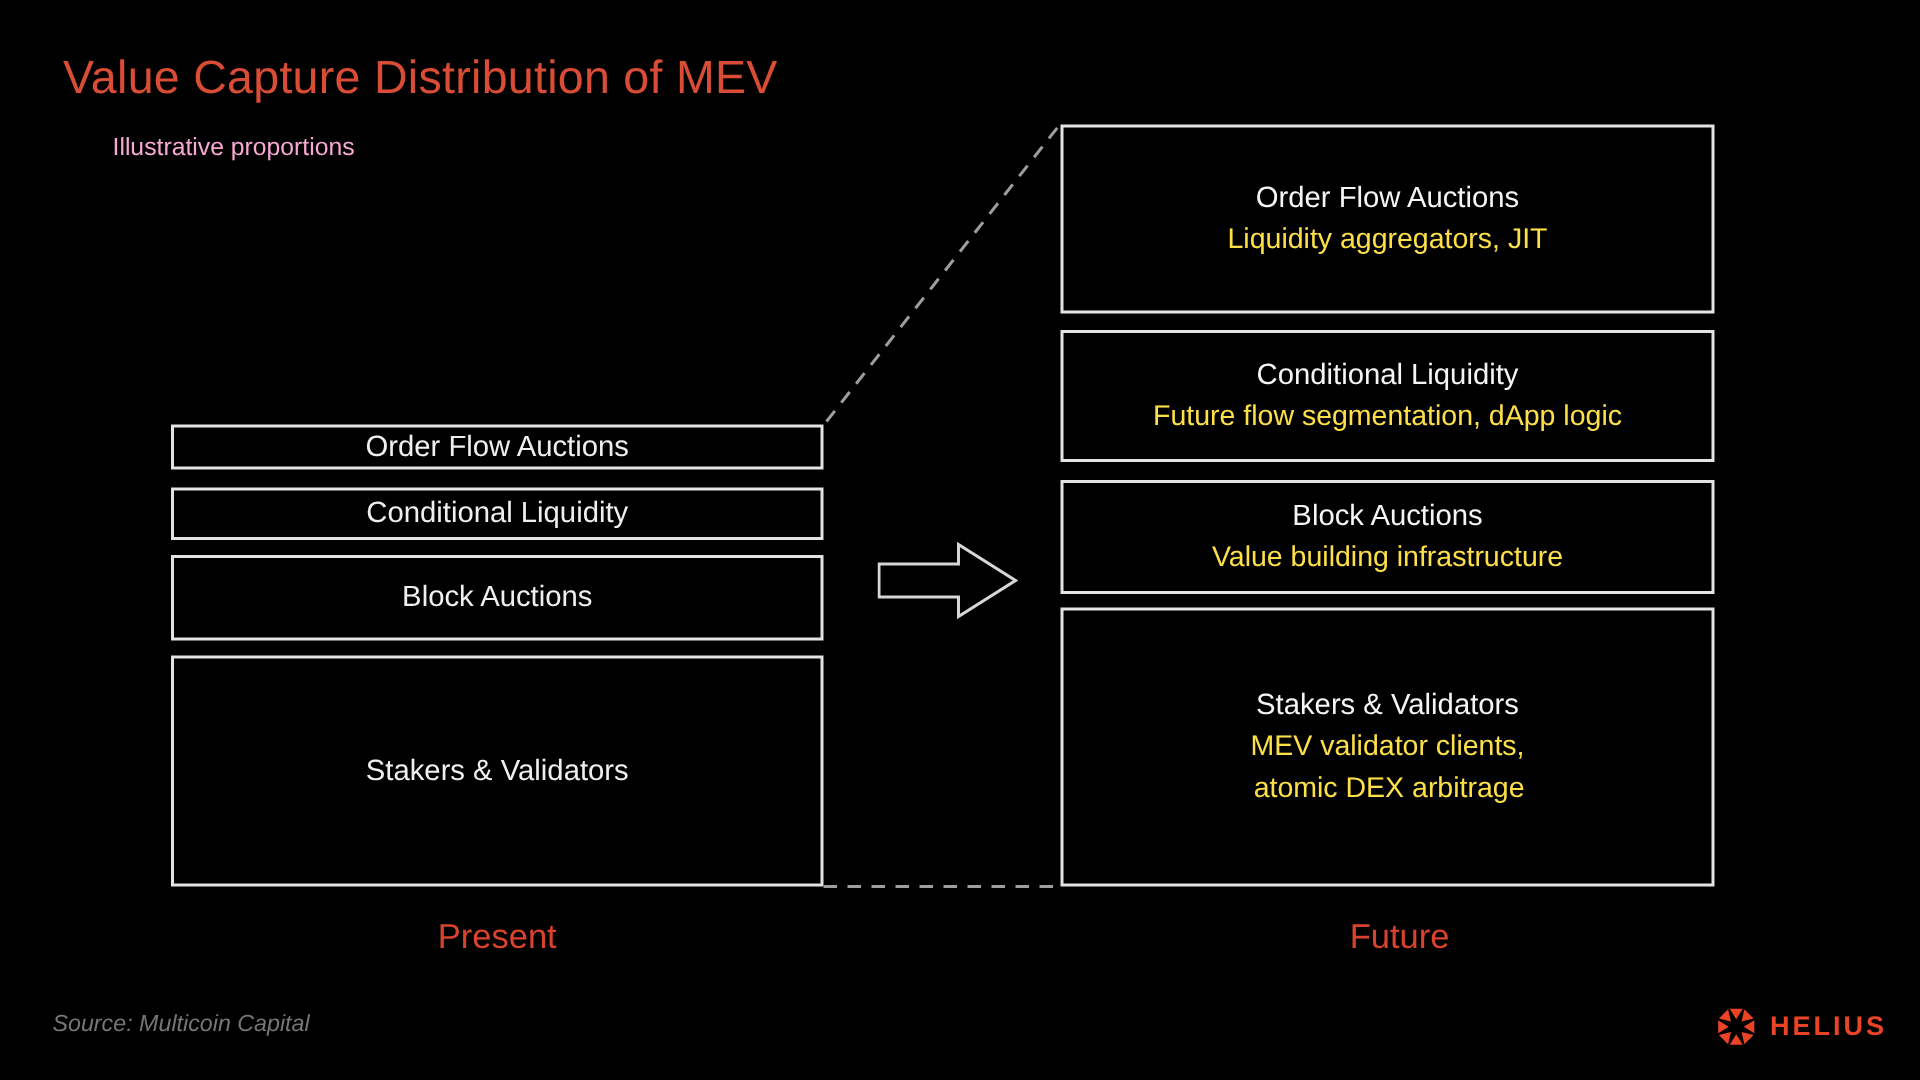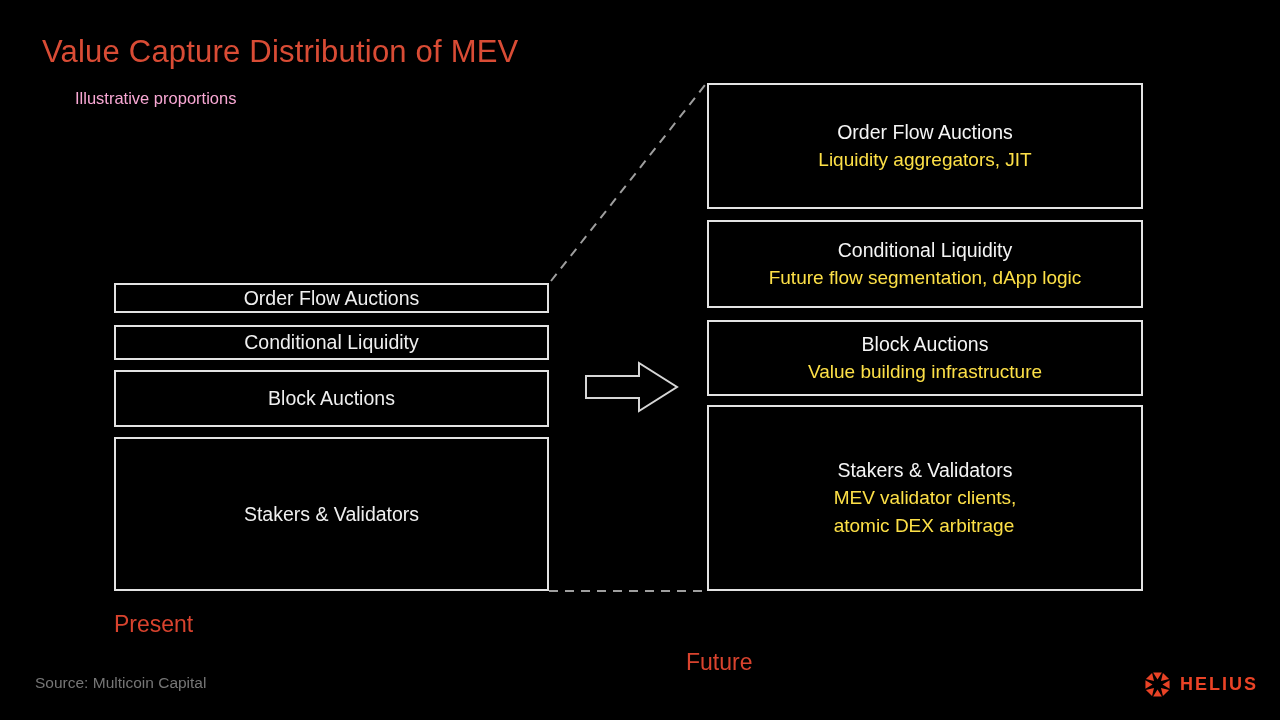--- a/index.html
+++ b/index.html
@@ -5,45 +5,45 @@
   html,body { margin:0; padding:0; background:#000; }
   .slide {
     position:relative; width:1280px; height:720px; background:#000000;
     font-family:"Liberation Sans", sans-serif; overflow:hidden;
   }
   .title { position:absolute; left:42px; top:34px; font-size:31px; font-weight:400; color:#d94c35; letter-spacing:0.2px; }
   .subtitle { position:absolute; left:43px; top:89px; font-size:16.5px; color:#f9a8d4;margin-left:32px; }
 
   .box {
     position:absolute; box-sizing:border-box; border:2px solid #e3e3e3; background:#000;
-    display:flex; flex-direction:column; align-items:center; justify-content:center; text-align:left;
+    display:flex; flex-direction:column; align-items:center; justify-content:center; text-align:right;
   }
   .lb { left:114px; width:435px; }
   .lb .box-title { font-size:19.5px; color:#efefef; }
   .lb1 { top:283px; height:30px; }
   .lb2 { top:325px; height:35px; }
   .lb3 { top:370px; height:57px; }
   .lb4 { top:437px; height:154px; }
 
   .rb { left:707px; width:436px; }
   .rb1 { top:83px;  height:126px; }
   .rb2 { top:220px; height:88px; }
   .rb3 { top:320px; height:76px; }
   .rb4 { top:405px; height:186px; }
   .rb .box-title { font-size:19.5px; color:#f5f5f5; line-height:28px; }
   .rb .box-sub   { font-size:19px;  color:#fde047; line-height:28px; white-space:pre-line; }
 
   .connectors { position:absolute; left:0; top:0; pointer-events:none; }
   .arrow-svg  { position:absolute; left:585px; top:361px; }
 
-  .col-label { position:absolute; top:611px; font-size:23px; color:#d9432e; }
+  .col-label { position:absolute; top:611px; font-size:23px; color:#d9432e; text-align:center; }
   .present-label { left:114px; width:435px; }
-  .future-label  { left:686px; width:436px;margin-top:38px; }
+  .future-label  { left:715px; width:436px; }
 
-  .source { position:absolute; left:35px; top:674px; font-size:15.5px; color:#767676; }
+  .source { position:absolute; left:35px; top:674px; font-size:15.5px; color:#767676;font-style:italic; }
 
   .logo { position:absolute; right:22px; top:671px; display:flex; align-items:center; gap:9px;justify-content:flex-end; }
   .logo-icon path { fill:#ea4326; }
   .logo-text { color:#ea4326; font-size:18px; font-weight:bold; letter-spacing:2px; }
 </style>
 </head>
 <body>
 
 <div class="slide">
 

